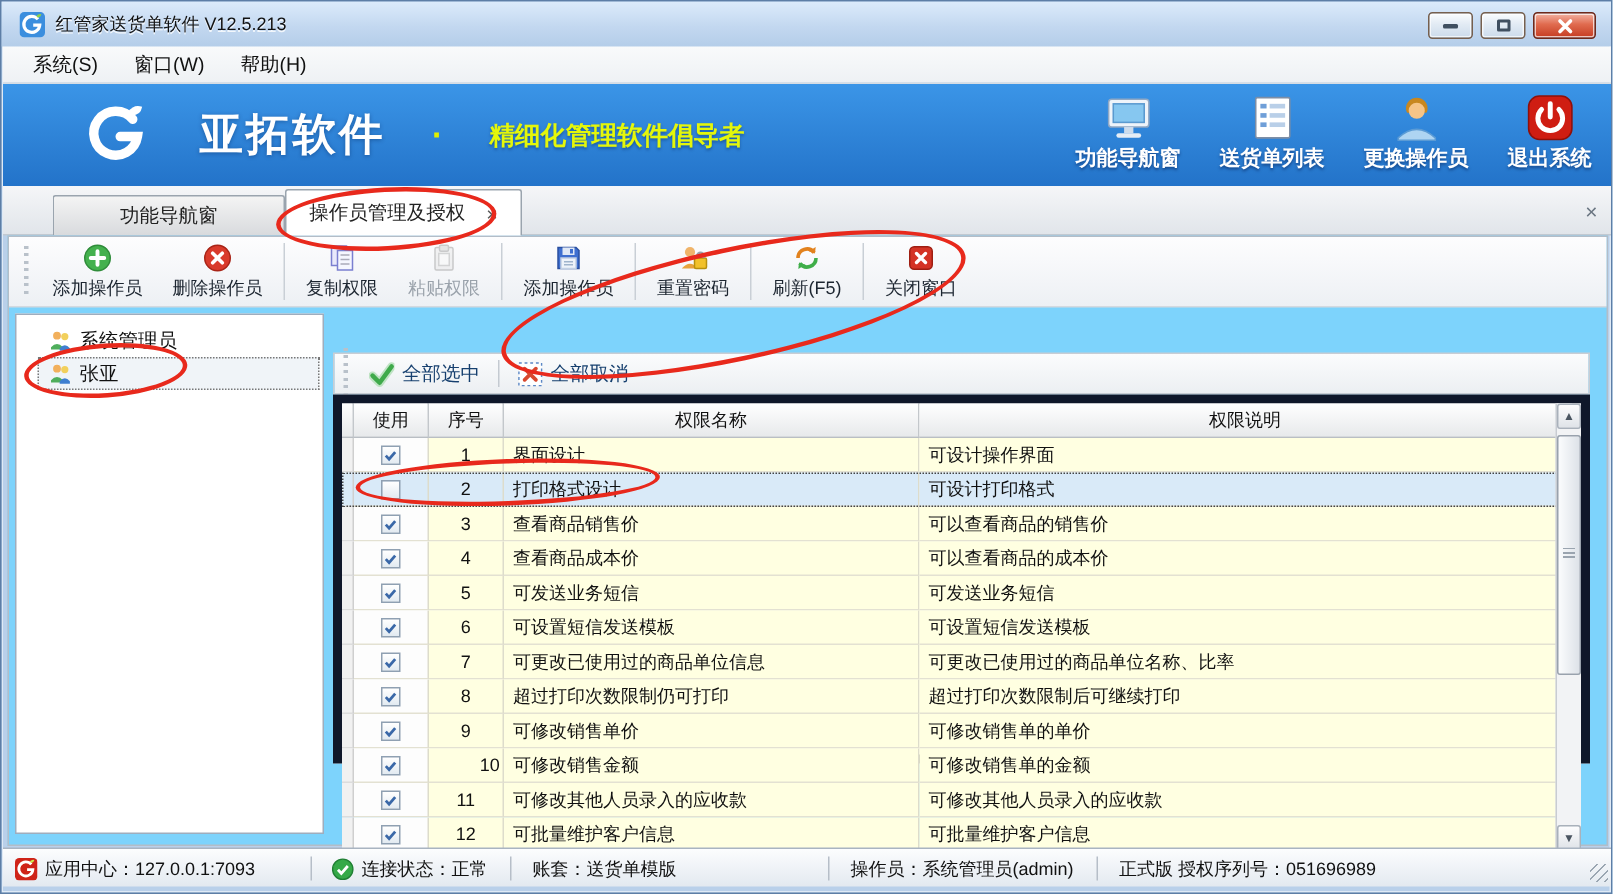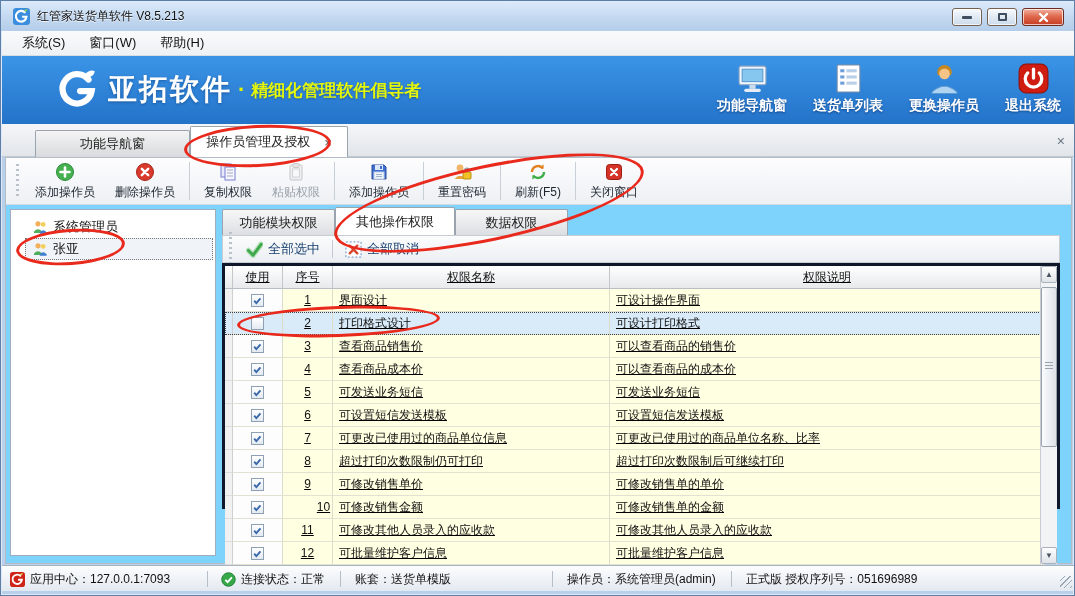--- a/index.html
+++ b/index.html
@@ -12,21 +12,21 @@
   .winbtns{position:absolute;right:12px;top:7px;display:flex;gap:5px;}
   .wbtn{width:30px;height:18px;border:1px solid #76604f;border-radius:3px;background:linear-gradient(#fafcfe,#e2ebf4 45%,#ccdbeb);display:flex;align-items:center;justify-content:center;cursor:pointer;box-shadow:inset 0 0 0 1px rgba(255,255,255,.7);}
   .wbtn.close{width:42px;background:linear-gradient(#f3b3a4,#e06b4f 45%,#c53c22);border-color:#6e2a1c;}
   .g-min{width:10px;height:3px;background:#3f4f60;border-radius:1px;}
   .g-max{width:9px;height:8px;border:2px solid #3f4f60;border-radius:1px;}
   
   .menubar{position:absolute;left:1px;top:30px;width:1073px;height:25px;background:linear-gradient(#f9fafb,#eef1f4);display:flex;align-items:center;padding-left:10px;gap:4px;border-bottom:1px solid #d7dde4;}
   .menu-item{font-size:13px;color:#111;padding:0 10px;cursor:pointer;}
   
   .banner{position:absolute;left:1px;top:55px;width:1073px;height:68px;background:linear-gradient(180deg,#3b95e7,#2373c9);display:flex;align-items:center;}
-  .brand{display:flex;align-items:center;margin-left:52px;}
+  .brand{display:flex;align-items:center;margin-left:52px;gap:25px;}
   .brand-logo{width:46px;height:46px;}
   .brand-name{color:#fff;font-size:29px;font-weight:bold;letter-spacing:2px;margin-left:8px;text-shadow:0 1px 3px rgba(0,30,80,.4);}
   .brand-dot{color:#dff000;font-size:22px;font-weight:bold;margin:0 6px;}
   .brand-slogan{color:#e4f70a;font-size:17px;font-weight:bold;text-shadow:0 1px 2px rgba(0,30,80,.4);}
   .banner-actions{position:absolute;right:14px;top:6px;display:flex;align-items:flex-end;gap:26px;}
   .bact{display:flex;flex-direction:column;align-items:center;gap:2px;cursor:pointer;}
   .bact .ic{width:33px;height:33px;}
   .bact .lb{color:#fff;font-size:14px;font-weight:bold;white-space:nowrap;text-shadow:0 1px 2px rgba(0,20,70,.5);}
   
   .tabstrip{position:absolute;left:1px;top:123px;width:1073px;height:33px;background:linear-gradient(#f5f6f8,#e1e5ea);border-bottom:1px solid #c2c9d1;}
@@ -53,21 +53,21 @@
   
   .rightpanel{position:absolute;left:216px;top:49px;width:838px;height:356px;}
   .ptabs{position:absolute;left:0;top:0;width:838px;height:28px;}
   .ptab{position:absolute;top:2px;height:26px;display:flex;align-items:center;justify-content:center;font-size:13px;color:#1a1a1a;cursor:pointer;border:1px solid #9aa4ae;border-bottom:none;border-radius:2px 2px 0 0;background:linear-gradient(#f7f7f7,#dcdfe2);}
   .ptab.active{top:0;height:28px;background:#fff;z-index:2;}
   .subbar{position:absolute;left:0;top:28px;width:838px;height:28px;background:linear-gradient(#fbfcfd,#eceff2);border:1px solid #c8cdd4;display:flex;align-items:center;}
   .sbtn{display:flex;align-items:center;gap:5px;padding:2px 8px;font-size:13px;color:#17406f;cursor:pointer;white-space:nowrap;}
   .sbtn .ic{width:17px;height:17px;}
   .ssep{width:1px;height:18px;background:#c4cad1;margin:0 4px;}
   
-  .grid{position:absolute;left:0;top:56px;width:838px;height:246px;background:#fff;border:3px solid #0f172a;text-decoration:underline;}
+  .grid{position:absolute;left:0;top:56px;width:838px;height:246px;background:#fff;border:6px solid #0f172a;}
   .gridhead{display:flex;height:23px;}
   .hcell{background:linear-gradient(#ffffff,#e7e9eb);border-right:1px solid #c3c7cb;border-bottom:1px solid #b9bec4;display:flex;align-items:center;justify-content:center;font-size:12px;color:#111;}
   .gridbody{position:relative;}
   .grow{display:flex;height:23px;}
   .cell{border-right:1px solid #dddccb;border-bottom:1px solid #e3e1d2;display:flex;align-items:center;font-size:12px;color:#111;background:#ffffe1;overflow:hidden;white-space:nowrap;}
   .cell.ind{background:#f1f1f1;border-right:1px solid #cfcfcf;border-bottom:1px solid #dcdcdc;}
   .cell.use{background:#fdfdfd;justify-content:center;}
   .cell.no{justify-content:center;}
   .cell.nm,.cell.ds{padding-left:6px;}
   .grow.selected .cell{background:#d9eaf8;}
@@ -99,21 +99,21 @@
 <div class="window">
 
   <div class="titlebar">
     <span class="app-ico">
       <svg viewBox="0 0 16 16">
           <rect width="16" height="16" rx="3" fill="#3b8ede"></rect>
           <path d="M11.6 4.6A5 5 0 1 0 12.7 8.2H8.6" fill="none" stroke="#fff" stroke-width="2"></path>
           <path d="M10.6 2.3q1.6-1.5 3.1-.9-.4 2-2.5 2z" fill="#8fd04a"></path>
         </svg>
     </span>
-    <span class="title-text">红管家送货单软件 V8.5.213</span>
+    <span class="title-text">红管家送货单软件 V12.5.213</span>
     <div class="winbtns">
       <div class="wbtn">
           <span class="g-min"></span>
         </div>
       <div class="wbtn">
           <span class="g-max"></span>
         </div>
       <div class="wbtn close">
         <svg width="11" height="11" viewBox="0 0 11 11">
             <path d="M2 2l7 7M9 2l-7 7" stroke="#fff" stroke-width="2.4" stroke-linecap="round"></path>
@@ -281,31 +281,20 @@
               <circle cx="6" cy="4.8" r="2.6" fill="#f2b05c"></circle>
               <path d="M2 12.5q4-4.5 8 0V14H2z" fill="#4fae5c"></path>
               <circle cx="11.2" cy="5.4" r="2.4" fill="#f2d05c"></circle>
               <path d="M7.8 13.2q3.4-4 6.8 0v1.6H7.8z" fill="#3f7fd0"></path>
             </svg></span>
           <span>张亚</span>
         </div>
       </div>
 
     <div class="rightpanel">
-      <div class="ptabs" id="ptabs">
-          <div class="ptab" style="left: 0px; width: 113px;">
-            <span>功能模块权限</span>
-          </div>
-          <div class="ptab active" style="left: 113px; width: 120px;">
-            <span>其他操作权限</span>
-          </div>
-          <div class="ptab" style="left: 233px; width: 113px;">
-            <span>数据权限</span>
-          </div>
-        </div>
 
       <div class="subbar">
         <div class="grip"></div>
         <div class="sbtn">
           <span class="ic">
             <svg viewBox="0 0 18 18">
                 <path d="M2.5 10l5 5L16 3.5" fill="none" stroke="#bfe3c4" stroke-width="6" stroke-linecap="round" stroke-linejoin="round"></path>
                 <path d="M2.5 10l5 5L16 3.5" fill="none" stroke="#3faa4b" stroke-width="3.2" stroke-linecap="round" stroke-linejoin="round"></path>
               </svg>
           </span>

